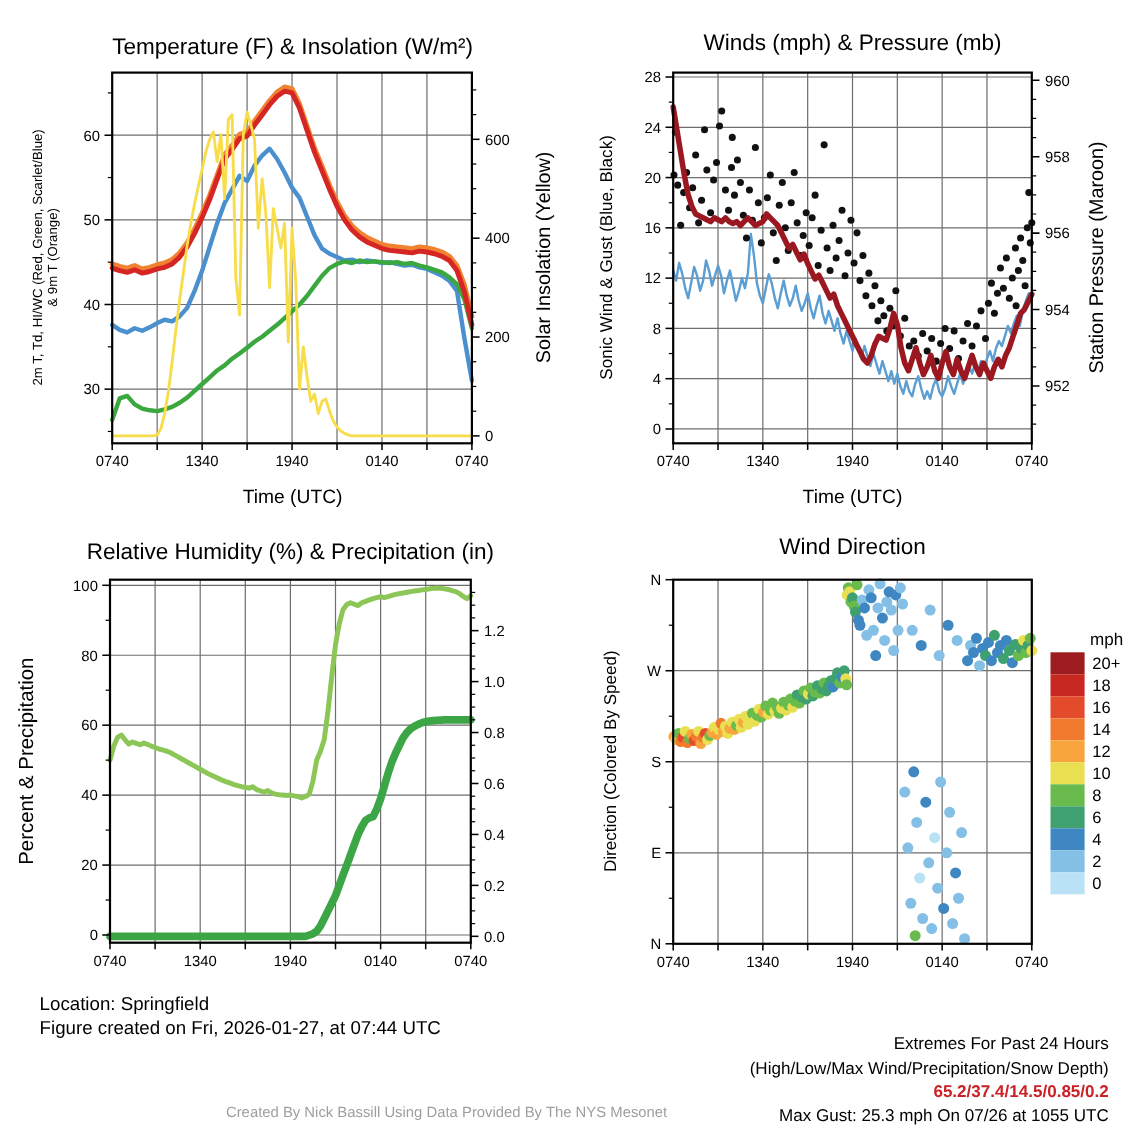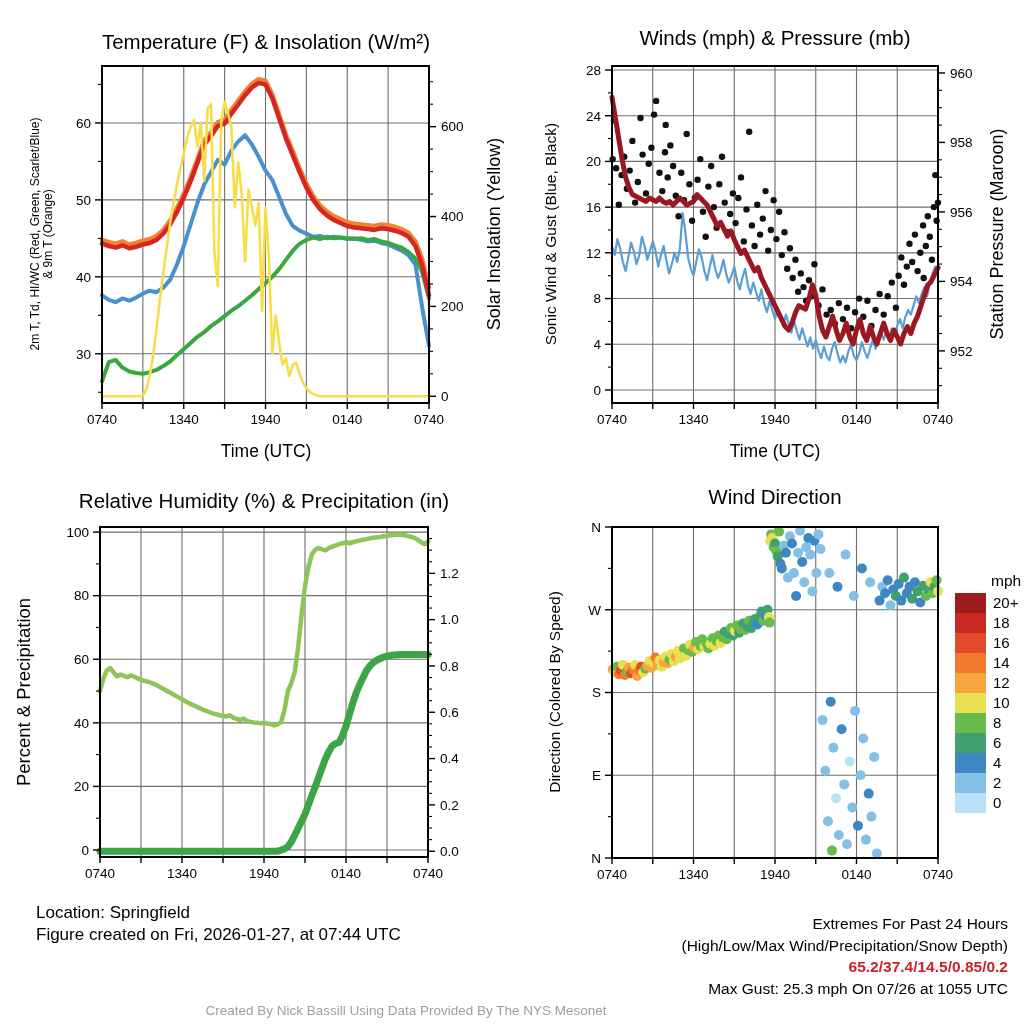--- a/index.html
+++ b/index.html
@@ -1,20 +1,20 @@
 <!DOCTYPE html>
 <html><head>
 <meta charset="utf-8">
 <style>
   html,body{margin:0;padding:0;background:#ffffff;}
   .page{position:relative;width:1024px;height:1024px;background:#fff;overflow:hidden;
         font-family:"Liberation Sans", sans-serif;color:#000;}
   svg text{font-family:"Liberation Sans", sans-serif;fill:#000;}
   .footer-left{position:absolute;left:36px;top:902px;font-size:17px;line-height:21.5px;}
-  .footer-right{position:absolute;right:16px;top:913px;text-align:right;font-size:15.5px;line-height:21.5px;}
+  .footer-right{position:absolute;right:16px;top:939px;text-align:right;font-size:15.5px;line-height:21.5px;}
   .extremes-values{font-weight:bold;}
   .credit{position:absolute;left:0;top:1003px;width:812px;text-align:center;font-size:13.5px;color:#9e9e9e;}
 </style>
 </head>
 <body>
 
 <div class="page">
   <svg id="charts" width="1024" height="1024" viewBox="0 0 1024 1024">
       <g>
         <line x1="142.875" y1="66" x2="142.875" y2="403" stroke="#6e6e6e" stroke-width="1.1"></line>

